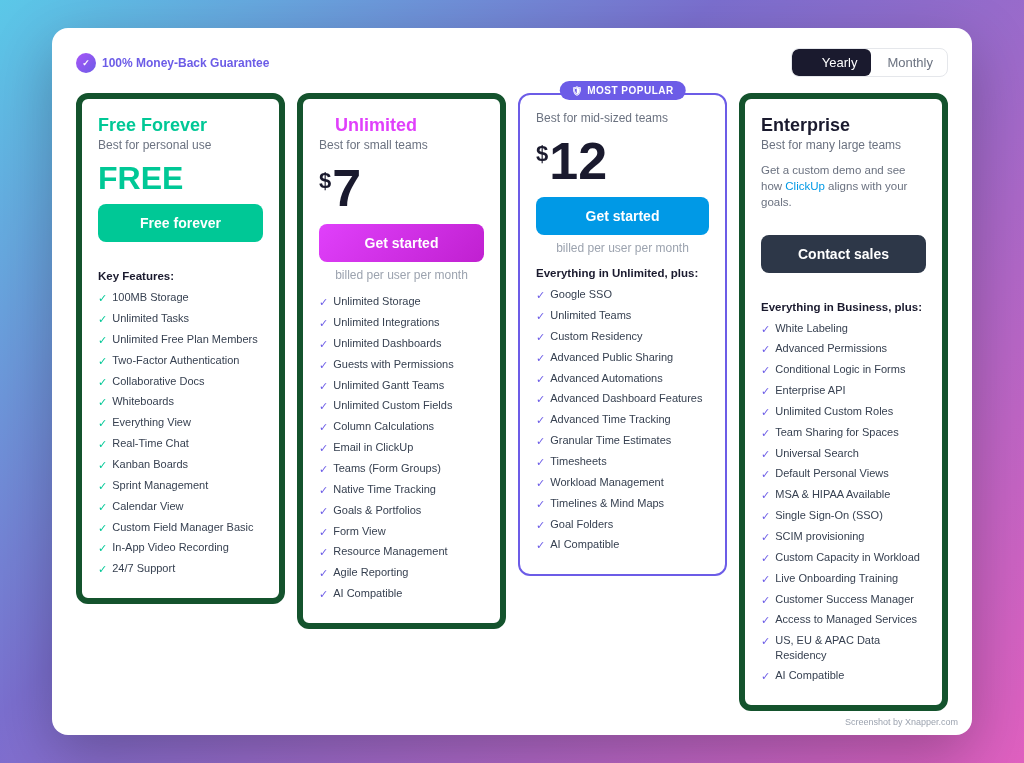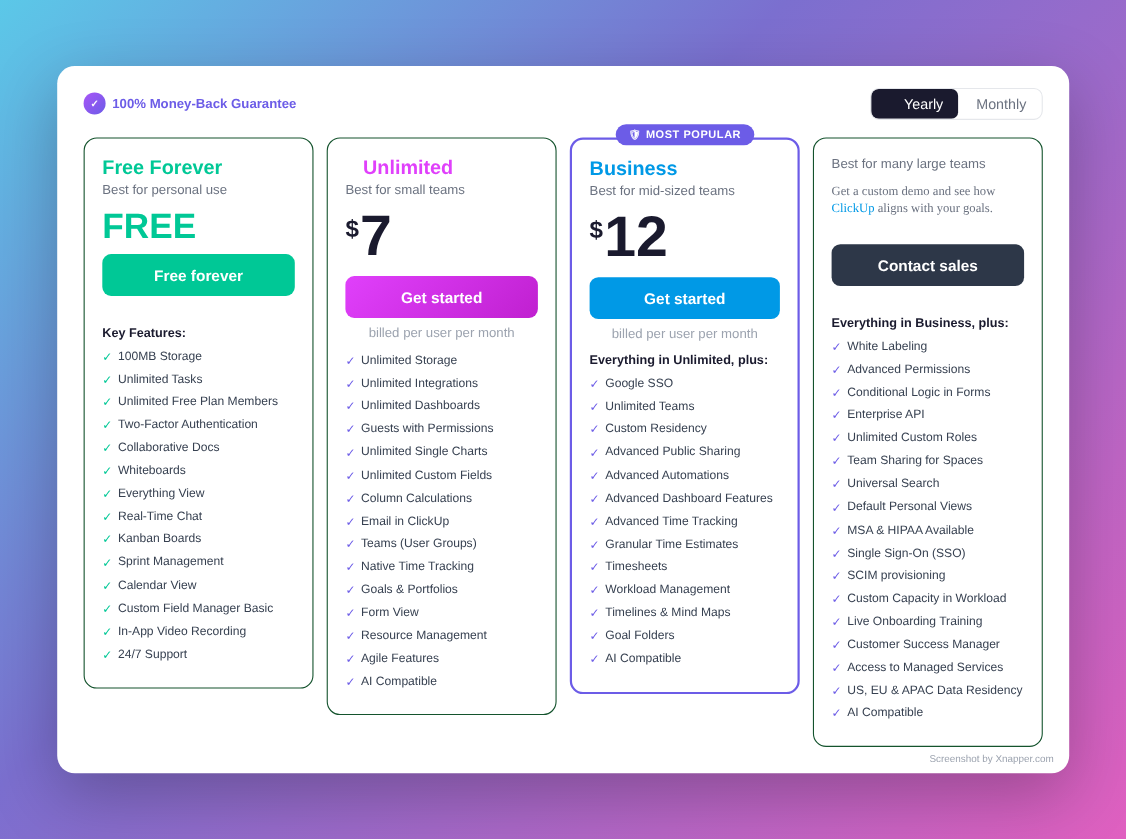--- a/index.html
+++ b/index.html
@@ -69,21 +69,21 @@
       border-radius: 6px;
       padding-left: 30px;
     }
     .plans-grid {
       display: grid;
       grid-template-columns: 1fr 1fr 1fr 1fr;
       gap: 12px;
       align-items: start;
     }
     .plan-col {
-      border: 1px solid #14532d;
+      border: 6px solid #14532d;
       border-radius: 12px;
       padding: 16px;
       position: relative;
       background: white;
     }
     .plan-col.popular {
       border: 2px solid #6c5ce7;
     }
     .popular-badge {
       position: absolute;
@@ -164,21 +164,20 @@
       font-size: 12px;
       color: #9ca3af;
       text-align: center;
       margin-bottom: 12px;
     }
     .enterprise-desc {
       font-size: 11.5px;
       color: #6b7280;
       margin-bottom: 24px;
       line-height: 1.4;
-      font-family: Liberation Serif, serif;
     }
     .enterprise-desc span {
       color: #0099e6;
     }
     .features-label {
       font-size: 11.5px;
       font-weight: 700;
       color: #1a1a2e;
       margin-bottom: 8px;
     }
@@ -313,71 +312,70 @@
         <div class="feature-item">
             <span class="feature-check">✓</span>
             <span>Unlimited Dashboards</span>
           </div>
         <div class="feature-item">
             <span class="feature-check">✓</span>
             <span>Guests with Permissions</span>
           </div>
         <div class="feature-item">
             <span class="feature-check">✓</span>
-            <span>Unlimited Single Charts</span>
+            <span>Unlimited Gantt Teams</span>
           </div>
         <div class="feature-item">
             <span class="feature-check">✓</span>
             <span>Unlimited Custom Fields</span>
           </div>
         <div class="feature-item">
             <span class="feature-check">✓</span>
             <span>Column Calculations</span>
           </div>
         <div class="feature-item">
             <span class="feature-check">✓</span>
             <span>Email in ClickUp</span>
           </div>
         <div class="feature-item">
             <span class="feature-check">✓</span>
-            <span>Teams (User Groups)</span>
+            <span>Teams (Form Groups)</span>
           </div>
         <div class="feature-item">
             <span class="feature-check">✓</span>
             <span>Native Time Tracking</span>
           </div>
         <div class="feature-item">
             <span class="feature-check">✓</span>
             <span>Goals &amp; Portfolios</span>
           </div>
         <div class="feature-item">
             <span class="feature-check">✓</span>
             <span>Form View</span>
           </div>
         <div class="feature-item">
             <span class="feature-check">✓</span>
             <span>Resource Management</span>
           </div>
         <div class="feature-item">
             <span class="feature-check">✓</span>
-            <span>Agile Features</span>
+            <span>Agile Reporting</span>
           </div>
         <div class="feature-item">
             <span class="feature-check">✓</span>
             <span>AI Compatible</span>
           </div>
       </div>
     </div>
 
     <div class="plan-col popular">
       <div class="popular-badge">
         <span style="font-size:9px;">🛡</span>
         <span>MOST POPULAR</span>
       </div>
-      <div class="plan-name business">Business</div>
       <div class="plan-tagline">Best for mid-sized teams</div>
       <div class="plan-price">
         <span class="currency">$</span>
           <span>12</span>
       </div>
       <button class="plan-btn btn-business">Get started</button>
       <div class="billed-note">billed per user per month</div>
       <div class="features-label">Everything in Unlimited, plus:</div>
       <div>
         <div class="feature-item">
@@ -429,20 +427,21 @@
             <span>Goal Folders</span>
           </div>
         <div class="feature-item">
             <span class="feature-check">✓</span>
             <span>AI Compatible</span>
           </div>
       </div>
     </div>
 
     <div class="plan-col">
+      <div class="plan-name enterprise">Enterprise</div>
       <div class="plan-tagline">Best for many large teams</div>
       <div class="enterprise-desc">
         Get a custom demo and see how <span>ClickUp</span> aligns with your goals.
       </div>
       <button class="plan-btn btn-enterprise">Contact sales</button>
       <div style="height:22px;"></div>
       <div class="features-label">Everything in Business, plus:</div>
       <div>
         <div class="feature-item">
             <span class="feature-check">✓</span>

